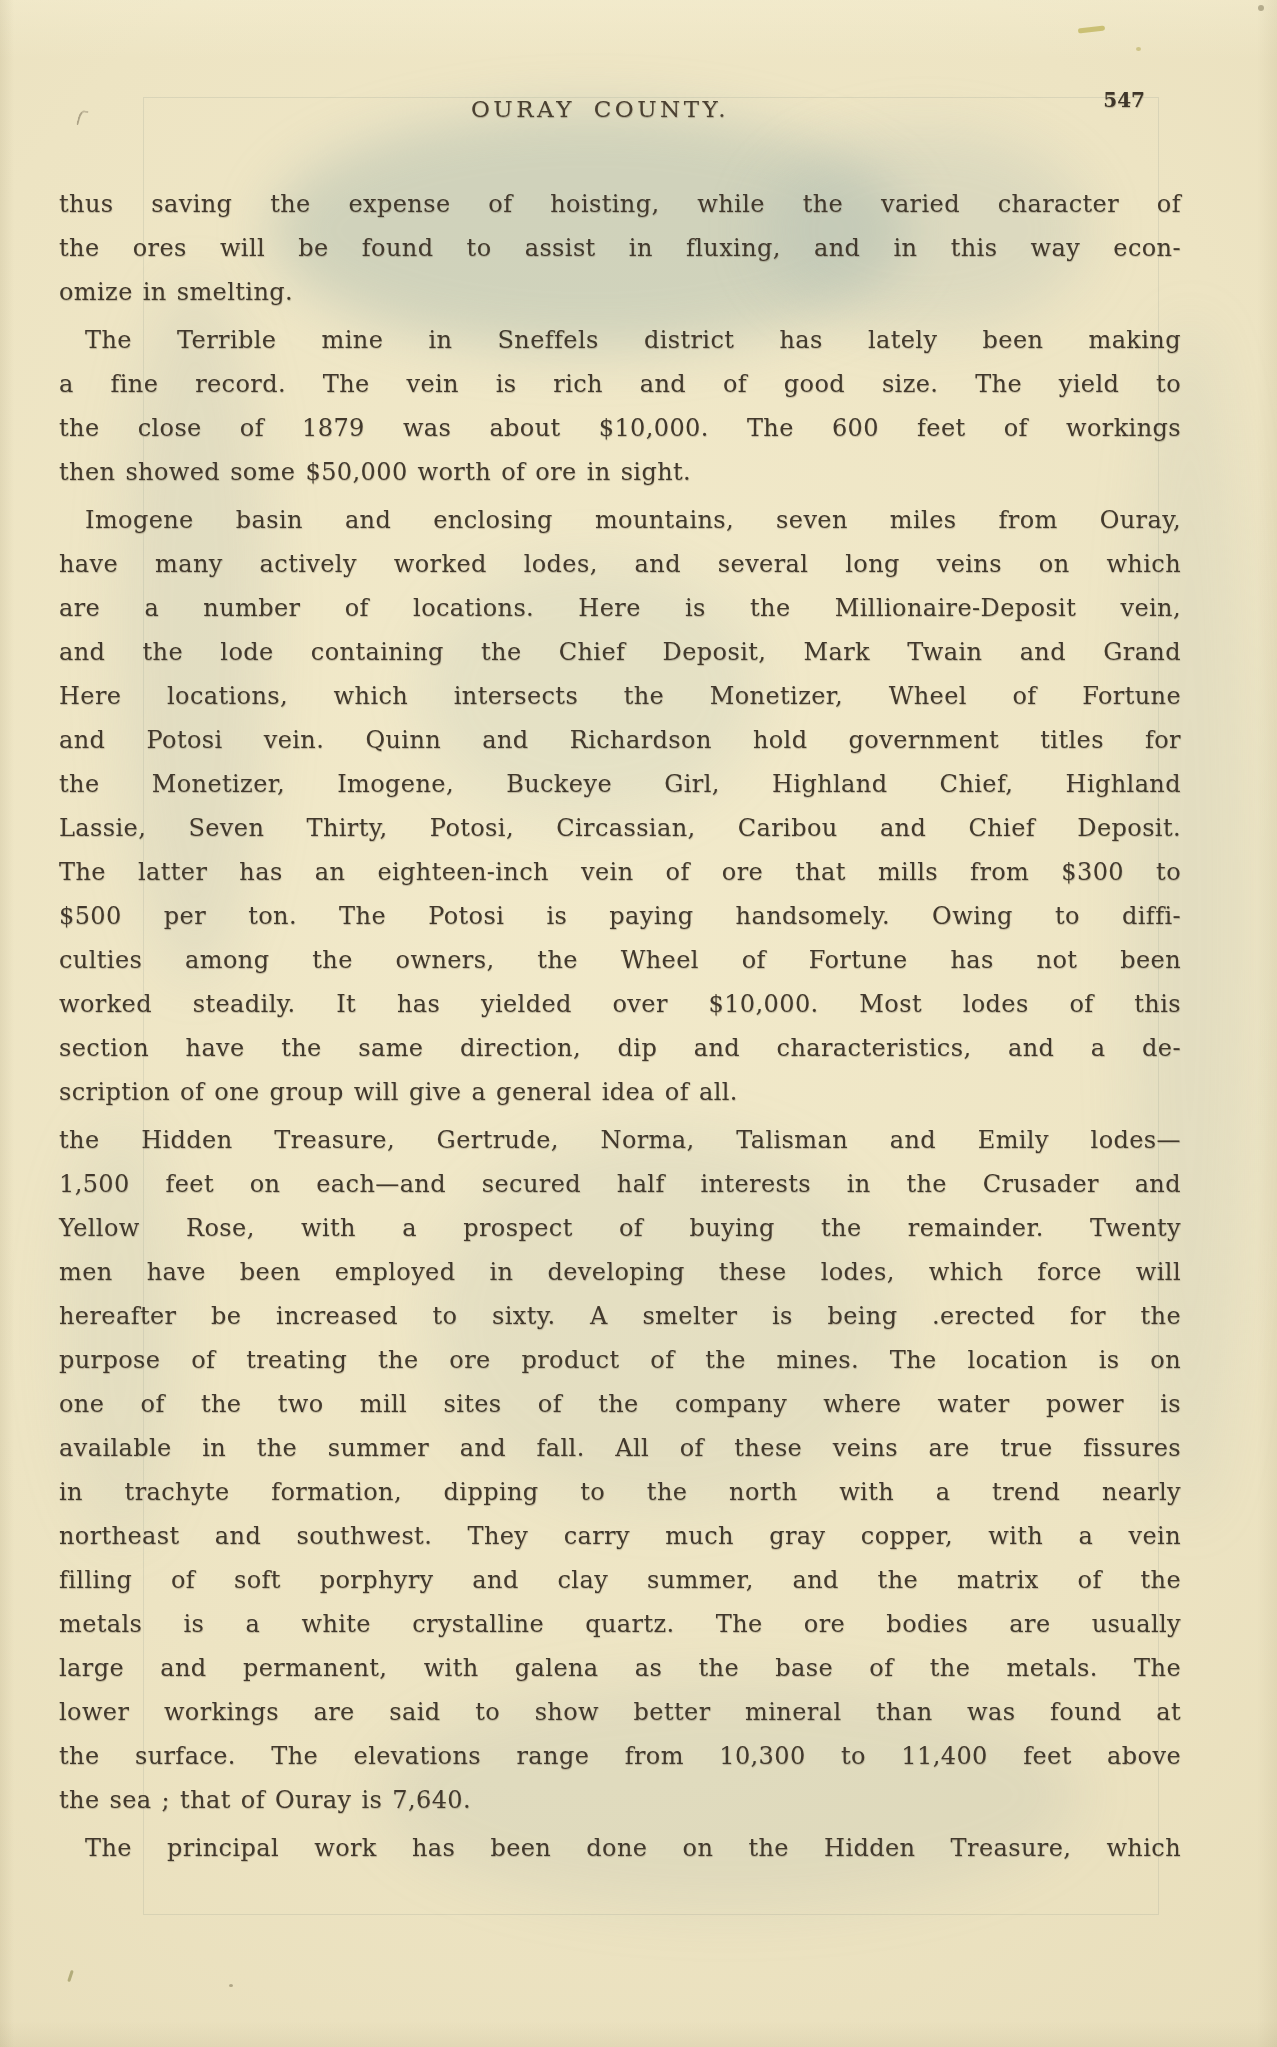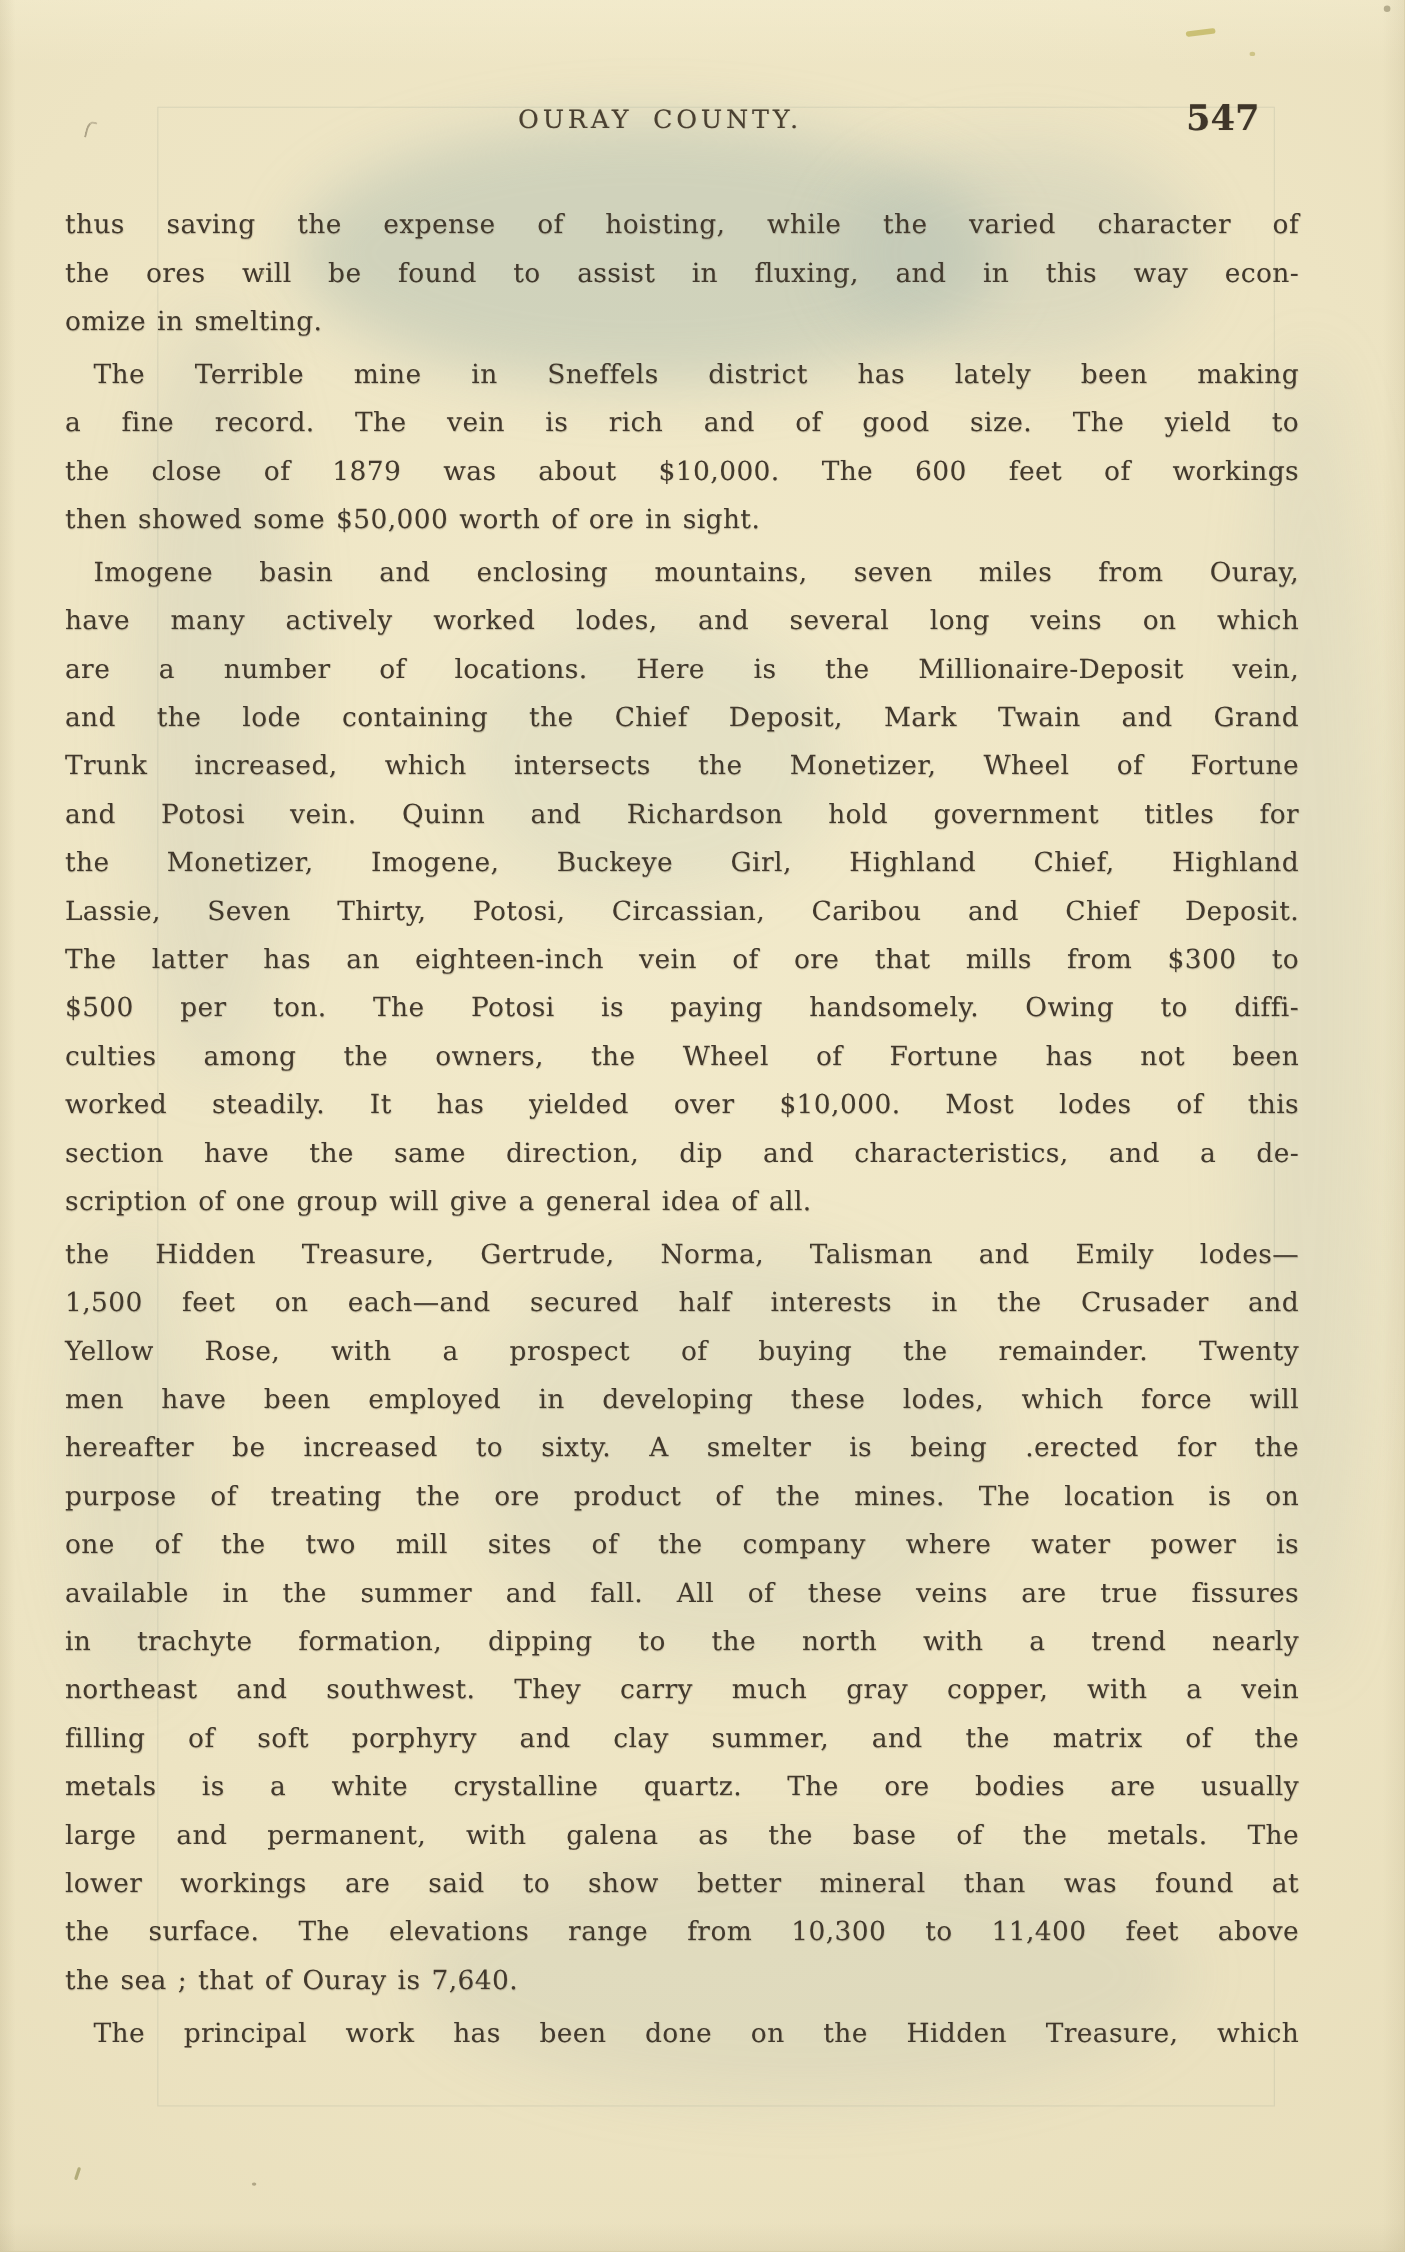--- a/index.html
+++ b/index.html
@@ -39,21 +39,21 @@
 
   .running-head{position:absolute;left:0;top:0;width:100%;height:140px;}
   .head-title{
     position:absolute;left:0;top:96px;width:1200px;text-align:center;
     font-size:23px;letter-spacing:3.5px;color:#4a4031;
     text-shadow:0.4px 0.6px 0.8px rgba(80,68,48,0.35);
     word-spacing:8px;
   }
   .head-page-number{
     position:absolute;right:132px;top:88px;
-    font-size:32px;font-weight:bold;color:#3f362a;
+    font-size:20px;font-weight:bold;color:#3f362a;
     text-shadow:0.4px 0.6px 0.8px rgba(80,68,48,0.3);
   }
 
   .text-block{
     position:absolute;left:55px;top:178px;width:1130px;
     font-size:24px;color:#42392d;
     letter-spacing:0.4px;word-spacing:2px;
     text-shadow:0.4px 0.7px 0.9px rgba(85,72,50,0.32);
   }
   .paragraph{margin:4px;padding:0;}
@@ -106,21 +106,21 @@
         <div class="line indent">The Terrible mine in Sneffels district has lately been making</div>
         <div class="line">a fine record.  The vein is rich and of good size.  The yield to</div>
         <div class="line">the close of 1879 was about $10,000.  The 600 feet of workings</div>
         <div class="line last">then showed some $50,000 worth of ore in sight.</div>
       </div>
       <div class="paragraph">
         <div class="line indent">Imogene basin and enclosing mountains, seven miles from Ouray,</div>
         <div class="line">have many actively worked lodes, and several long veins on which</div>
         <div class="line">are a number of locations.  Here is the Millionaire-Deposit vein,</div>
         <div class="line">and the lode containing the Chief Deposit, Mark Twain and Grand</div>
-        <div class="line">Trunk increased, which intersects the Monetizer, Wheel of Fortune</div>
+        <div class="line">Here locations, which intersects the Monetizer, Wheel of Fortune</div>
         <div class="line">and Potosi vein.  Quinn and Richardson hold government titles for</div>
         <div class="line">the Monetizer, Imogene, Buckeye Girl, Highland Chief, Highland</div>
         <div class="line">Lassie, Seven Thirty, Potosi, Circassian, Caribou and Chief Deposit.</div>
         <div class="line">The latter has an eighteen-inch vein of ore that mills from $300 to</div>
         <div class="line">$500 per ton.  The Potosi is paying handsomely.  Owing to diffi-</div>
         <div class="line">culties among the owners, the Wheel of Fortune has not been</div>
         <div class="line">worked steadily.  It has yielded over $10,000.  Most lodes of this</div>
         <div class="line">section have the same direction, dip and characteristics, and a de-</div>
         <div class="line last">scription of one group will give a general idea of all.</div>
       </div>

